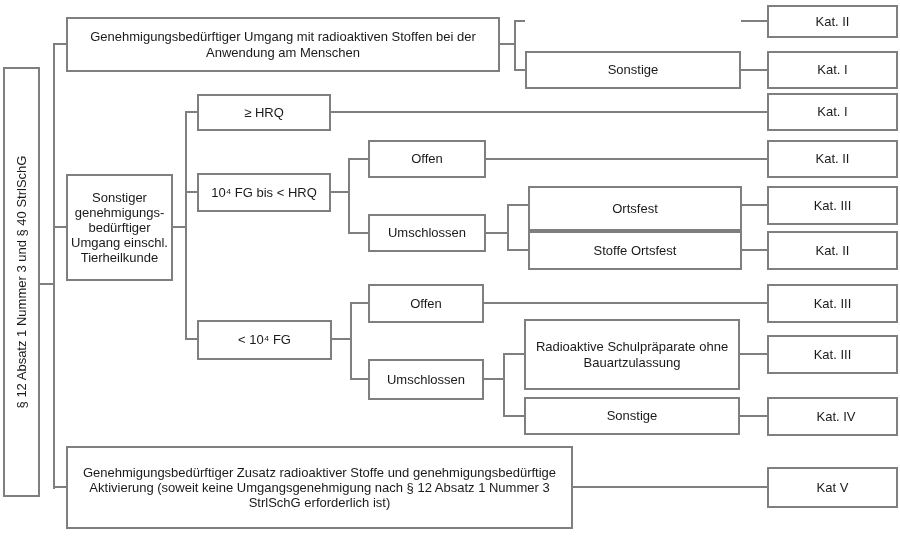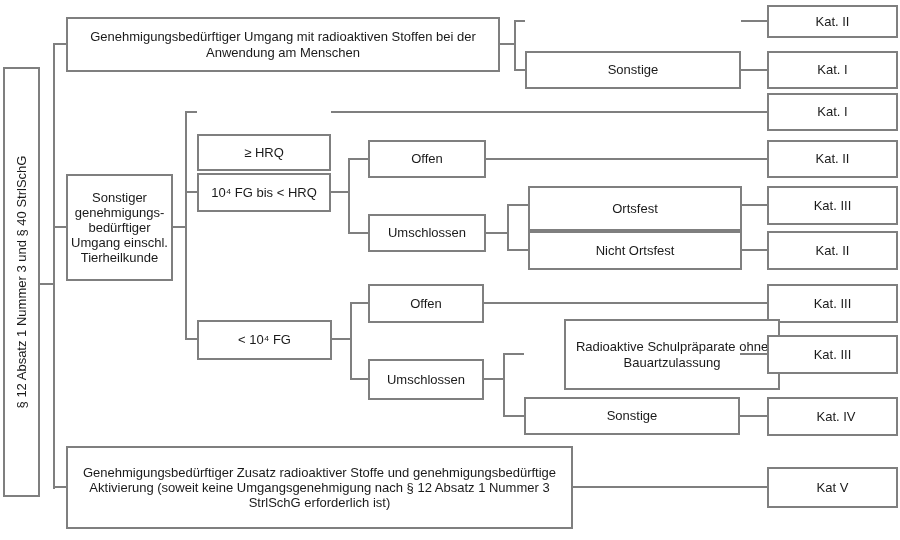--- a/index.html
+++ b/index.html
@@ -75,21 +75,21 @@
 
   <div class="box" style="left:66px;top:174px;width:107px;height:107px;">
     <span>Sonstiger genehmigungs-bedürftiger Umgang einschl. Tierheilkunde</span>
   </div>
   <div class="hline" style="left:173px;top:226px;width:12px;"></div>
   <div class="vline" style="left:185px;top:111px;height:229px;"></div>
   <div class="hline" style="left:185px;top:111px;width:12px;"></div>
   <div class="hline" style="left:185px;top:191px;width:12px;"></div>
   <div class="hline" style="left:185px;top:338px;width:12px;"></div>
 
-  <div class="box" style="left:197px;top:94px;width:134px;height:37px;margin-top:40px;">
+  <div class="box" style="left:197px;top:94px;width:134px;height:37px;">
     <span>≥ HRQ</span>
   </div>
   <div class="hline" style="left:331px;top:111px;width:436px;"></div>
   <div class="box kat" style="left:767px;top:93px;width:131px;height:38px;">
     <span>Kat. I</span>
   </div>
 
   <div class="box" style="left:197px;top:173px;width:134px;height:39px;">
     <span>10⁴ FG bis &lt; HRQ</span>
   </div>
@@ -116,21 +116,21 @@
 
   <div class="box" style="left:528px;top:186px;width:214px;height:45px;">
     <span>Ortsfest</span>
   </div>
   <div class="hline" style="left:742px;top:204px;width:25px;"></div>
   <div class="box kat" style="left:767px;top:186px;width:131px;height:39px;">
     <span>Kat. III</span>
   </div>
 
   <div class="box" style="left:528px;top:231px;width:214px;height:39px;">
-    <span>Nicht Ortsfest</span>
+    <span>Stoffe Ortsfest</span>
   </div>
   <div class="hline" style="left:742px;top:249px;width:25px;"></div>
   <div class="box kat" style="left:767px;top:231px;width:131px;height:39px;">
     <span>Kat. II</span>
   </div>
 
   <div class="box" style="left:197px;top:320px;width:135px;height:40px;">
     <span>&lt; 10⁴ FG</span>
   </div>
   <div class="hline" style="left:332px;top:338px;width:18px;"></div>
@@ -147,21 +147,21 @@
   </div>
 
   <div class="box" style="left:368px;top:359px;width:116px;height:41px;">
     <span>Umschlossen</span>
   </div>
   <div class="hline" style="left:484px;top:378px;width:19px;"></div>
   <div class="vline" style="left:503px;top:353px;height:63px;"></div>
   <div class="hline" style="left:503px;top:353px;width:21px;"></div>
   <div class="hline" style="left:503px;top:415px;width:21px;"></div>
 
-  <div class="box" style="left:524px;top:319px;width:216px;height:71px;margin-left:40px;">
+  <div class="box" style="left:524px;top:319px;width:216px;height:71px;">
     <span>Radioaktive Schulpräparate ohne Bauartzulassung</span>
   </div>
   <div class="hline" style="left:740px;top:353px;width:27px;"></div>
   <div class="box kat" style="left:767px;top:335px;width:131px;height:39px;">
     <span>Kat. III</span>
   </div>
 
   <div class="box" style="left:524px;top:397px;width:216px;height:38px;">
     <span>Sonstige</span>
   </div>

